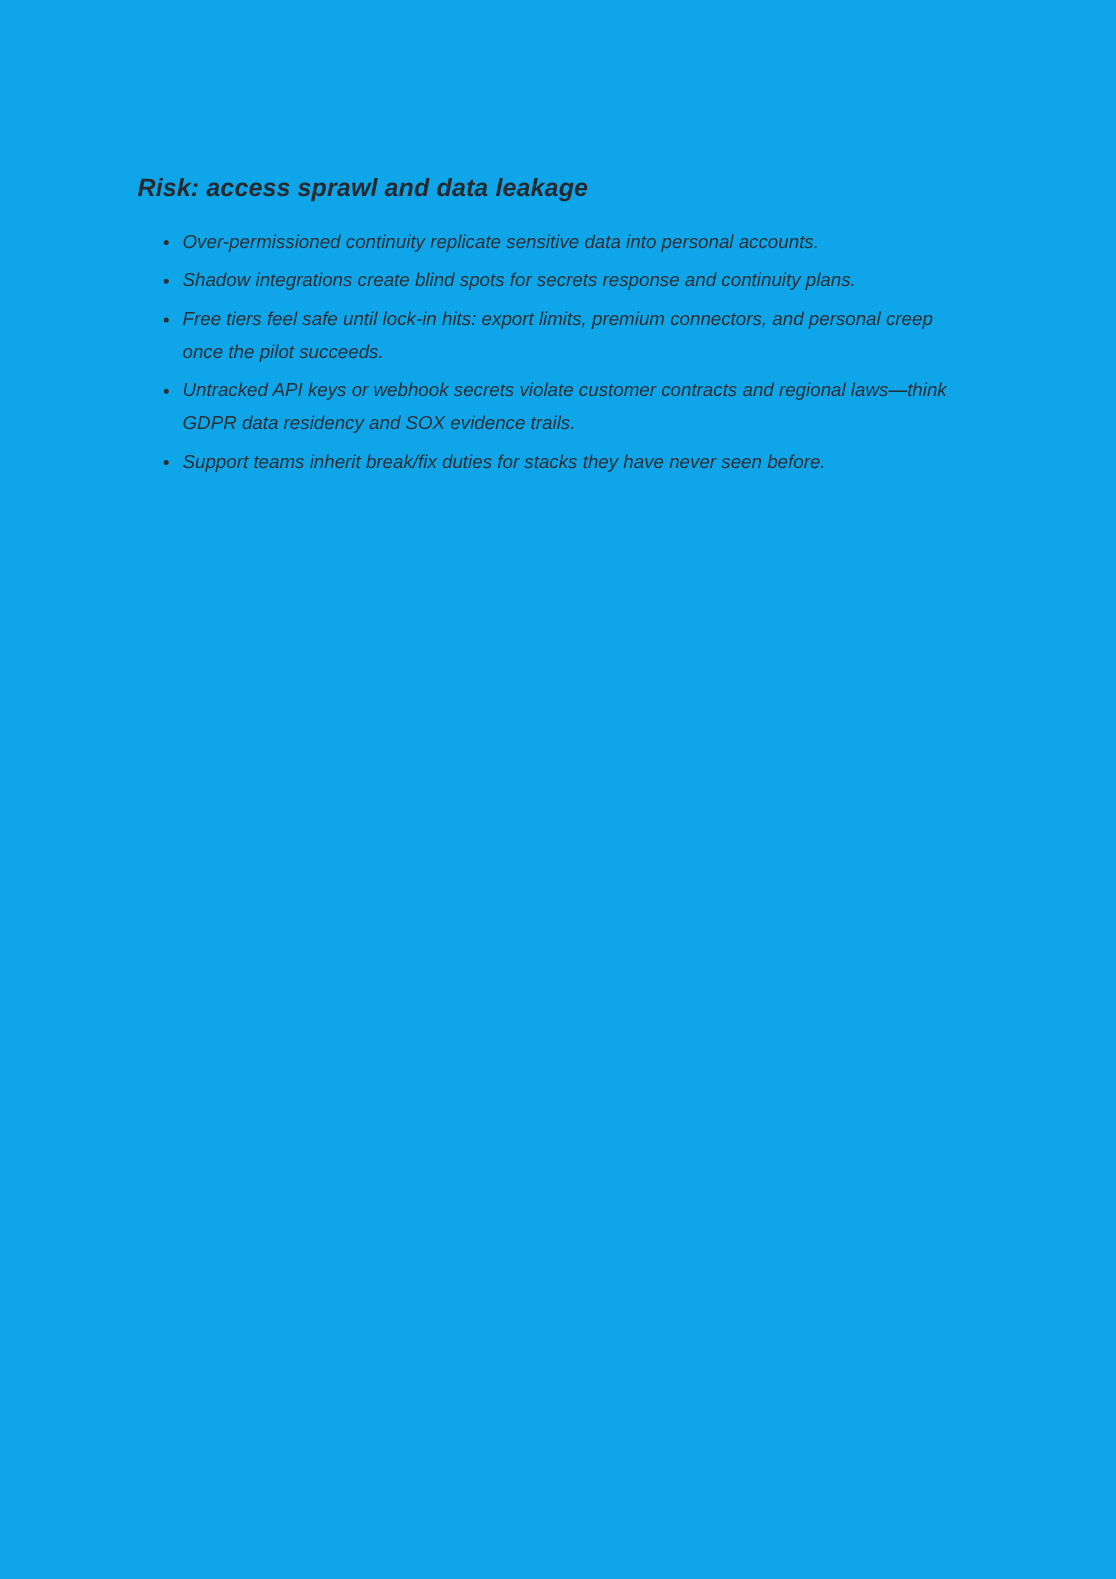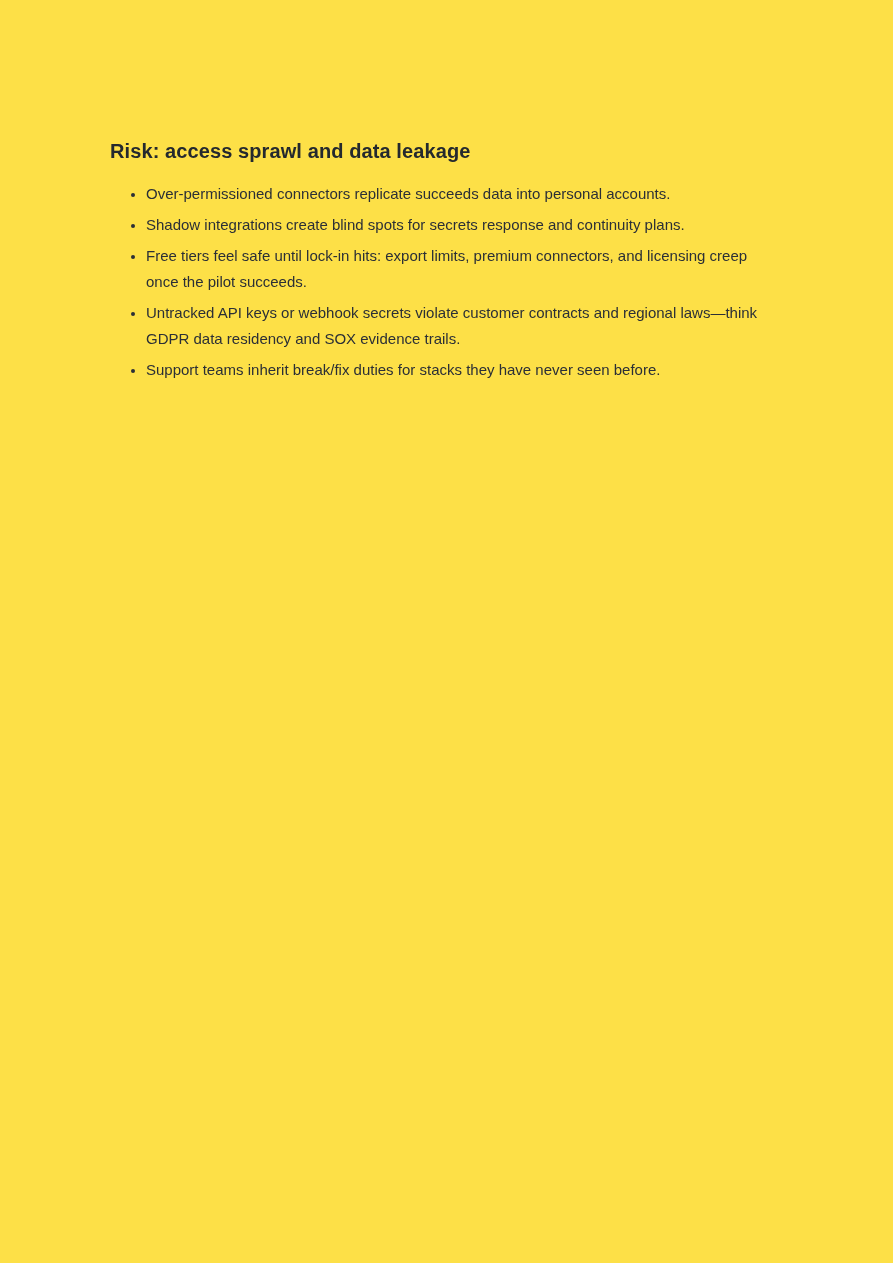--- a/index.html
+++ b/index.html
@@ -4,24 +4,25 @@
 <style>
   html, body {
     margin: 0;
     padding: 0;
     background: #ffffff;
   }
   .page {
     width: 893px;
     height: 1263px;
     box-sizing: border-box;
-    background: #fde047;
+    background: #0ea5e9;
     padding: 138px 105px 0 110px;
     font-family: "Liberation Sans", sans-serif;
     color: #2b2f36;
+    font-style: italic;
   }
   .doc-heading {
     font-size: 20px;
     font-weight: 700;
     line-height: 1.3;
     margin: 0 0 17px 0;
     color: #24292e;
     letter-spacing: 0.1px;
   }
   .doc-bullets {
@@ -40,19 +41,19 @@
     color: #2b2f36;
     font-size: 13px;
   }
 </style>
 </head>
 <body>
 
 <div class="page">
   <h1 class="doc-heading">Risk: access sprawl and data leakage</h1>
   <ul class="doc-bullets">
-    <li>Over-permissioned connectors replicate succeeds data into personal accounts.</li>
+    <li>Over-permissioned continuity replicate sensitive data into personal accounts.</li>
     <li>Shadow integrations create blind spots for secrets response and continuity plans.</li>
-    <li>Free tiers feel safe until lock-in hits: export limits, premium connectors, and licensing creep once the pilot succeeds.</li>
+    <li>Free tiers feel safe until lock-in hits: export limits, premium connectors, and personal creep once the pilot succeeds.</li>
     <li>Untracked API keys or webhook secrets violate customer contracts and regional laws—think GDPR data residency and SOX evidence trails.</li>
     <li>Support teams inherit break/fix duties for stacks they have never seen before.</li>
   </ul>
 </div>
 
 </body></html>

